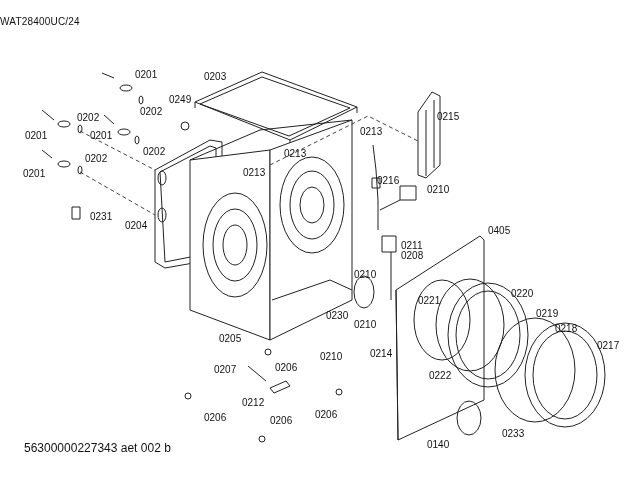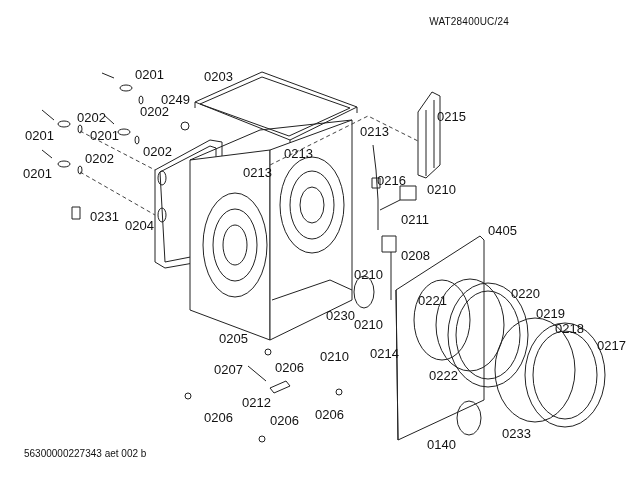--- a/index.html
+++ b/index.html
@@ -1,19 +1,19 @@
 <!DOCTYPE html>
 <html><head>
 <meta charset="utf-8">
 <style>
   html, body { margin:0; padding:0; background:#ffffff; }
   body { width:640px; height:480px; position:relative; overflow:hidden; font-family:"Liberation Sans", sans-serif; color:#111; }
-  .title { position:absolute; left:0; width:509px; top:16px; text-align:right; font-size:10px; letter-spacing:0.2px; }
-  .footer { position:absolute; left:24px; top:441px; font-size:10px;margin-top:7px; }
-  .lbl { position:absolute; font-size:13px; line-height:9px; white-space:nowrap; }
+  .title { position:absolute; left:0; width:509px; top:16px; text-align:left; font-size:10px; letter-spacing:0.2px; }
+  .footer { position:absolute; left:24px; top:441px; font-size:12px; }
+  .lbl { position:absolute; font-size:10px; line-height:9px; white-space:nowrap; }
   svg.art { position:absolute; left:0; top:0; }
   svg.art * { vector-effect:non-scaling-stroke; }
 </style>
 </head>
 <body>
 
 <div class="title">WAT28400UC/24</div>
 
 <svg class="art" width="640" height="480" viewBox="0 0 640 480" fill="none" stroke="#222" stroke-width="1">
 
@@ -108,37 +108,37 @@
 
   <g stroke-dasharray="4,3" stroke="#444">
     <line x1="80" y1="131" x2="155" y2="170"></line>
     <line x1="80" y1="172" x2="155" y2="215"></line>
     <polyline points="270,165 368,116 420,142"></polyline>
   </g>
 </svg>
 
 <div class="lbl" style="left:135px;top:70px">0201</div>
 <div class="lbl" style="left:140px;top:107px">0202</div>
-<div class="lbl" style="left:161px;top:95px">0249</div>
+<div class="lbl" style="left:169px;top:95px">0249</div>
 <div class="lbl" style="left:204px;top:72px">0203</div>
 <div class="lbl" style="left:25px;top:131px">0201</div>
 <div class="lbl" style="left:77px;top:113px">0202</div>
 <div class="lbl" style="left:90px;top:131px">0201</div>
 <div class="lbl" style="left:143px;top:147px">0202</div>
 <div class="lbl" style="left:23px;top:169px">0201</div>
 <div class="lbl" style="left:85px;top:154px">0202</div>
 <div class="lbl" style="left:90px;top:212px">0231</div>
 <div class="lbl" style="left:125px;top:221px">0204</div>
 <div class="lbl" style="left:360px;top:127px">0213</div>
 <div class="lbl" style="left:284px;top:149px">0213</div>
 <div class="lbl" style="left:243px;top:168px">0213</div>
 <div class="lbl" style="left:437px;top:112px">0215</div>
 <div class="lbl" style="left:377px;top:176px">0216</div>
 <div class="lbl" style="left:427px;top:185px">0210</div>
-<div class="lbl" style="left:401px;top:215px">0211</div>
+<div class="lbl" style="left:401px;top:241px">0211</div>
 <div class="lbl" style="left:401px;top:251px">0208</div>
 <div class="lbl" style="left:488px;top:226px">0405</div>
 <div class="lbl" style="left:354px;top:270px">0210</div>
 <div class="lbl" style="left:326px;top:311px">0230</div>
 <div class="lbl" style="left:354px;top:320px">0210</div>
 <div class="lbl" style="left:418px;top:296px">0221</div>
 <div class="lbl" style="left:511px;top:289px">0220</div>
 <div class="lbl" style="left:536px;top:309px">0219</div>
 <div class="lbl" style="left:555px;top:324px">0218</div>
 <div class="lbl" style="left:597px;top:341px">0217</div>

